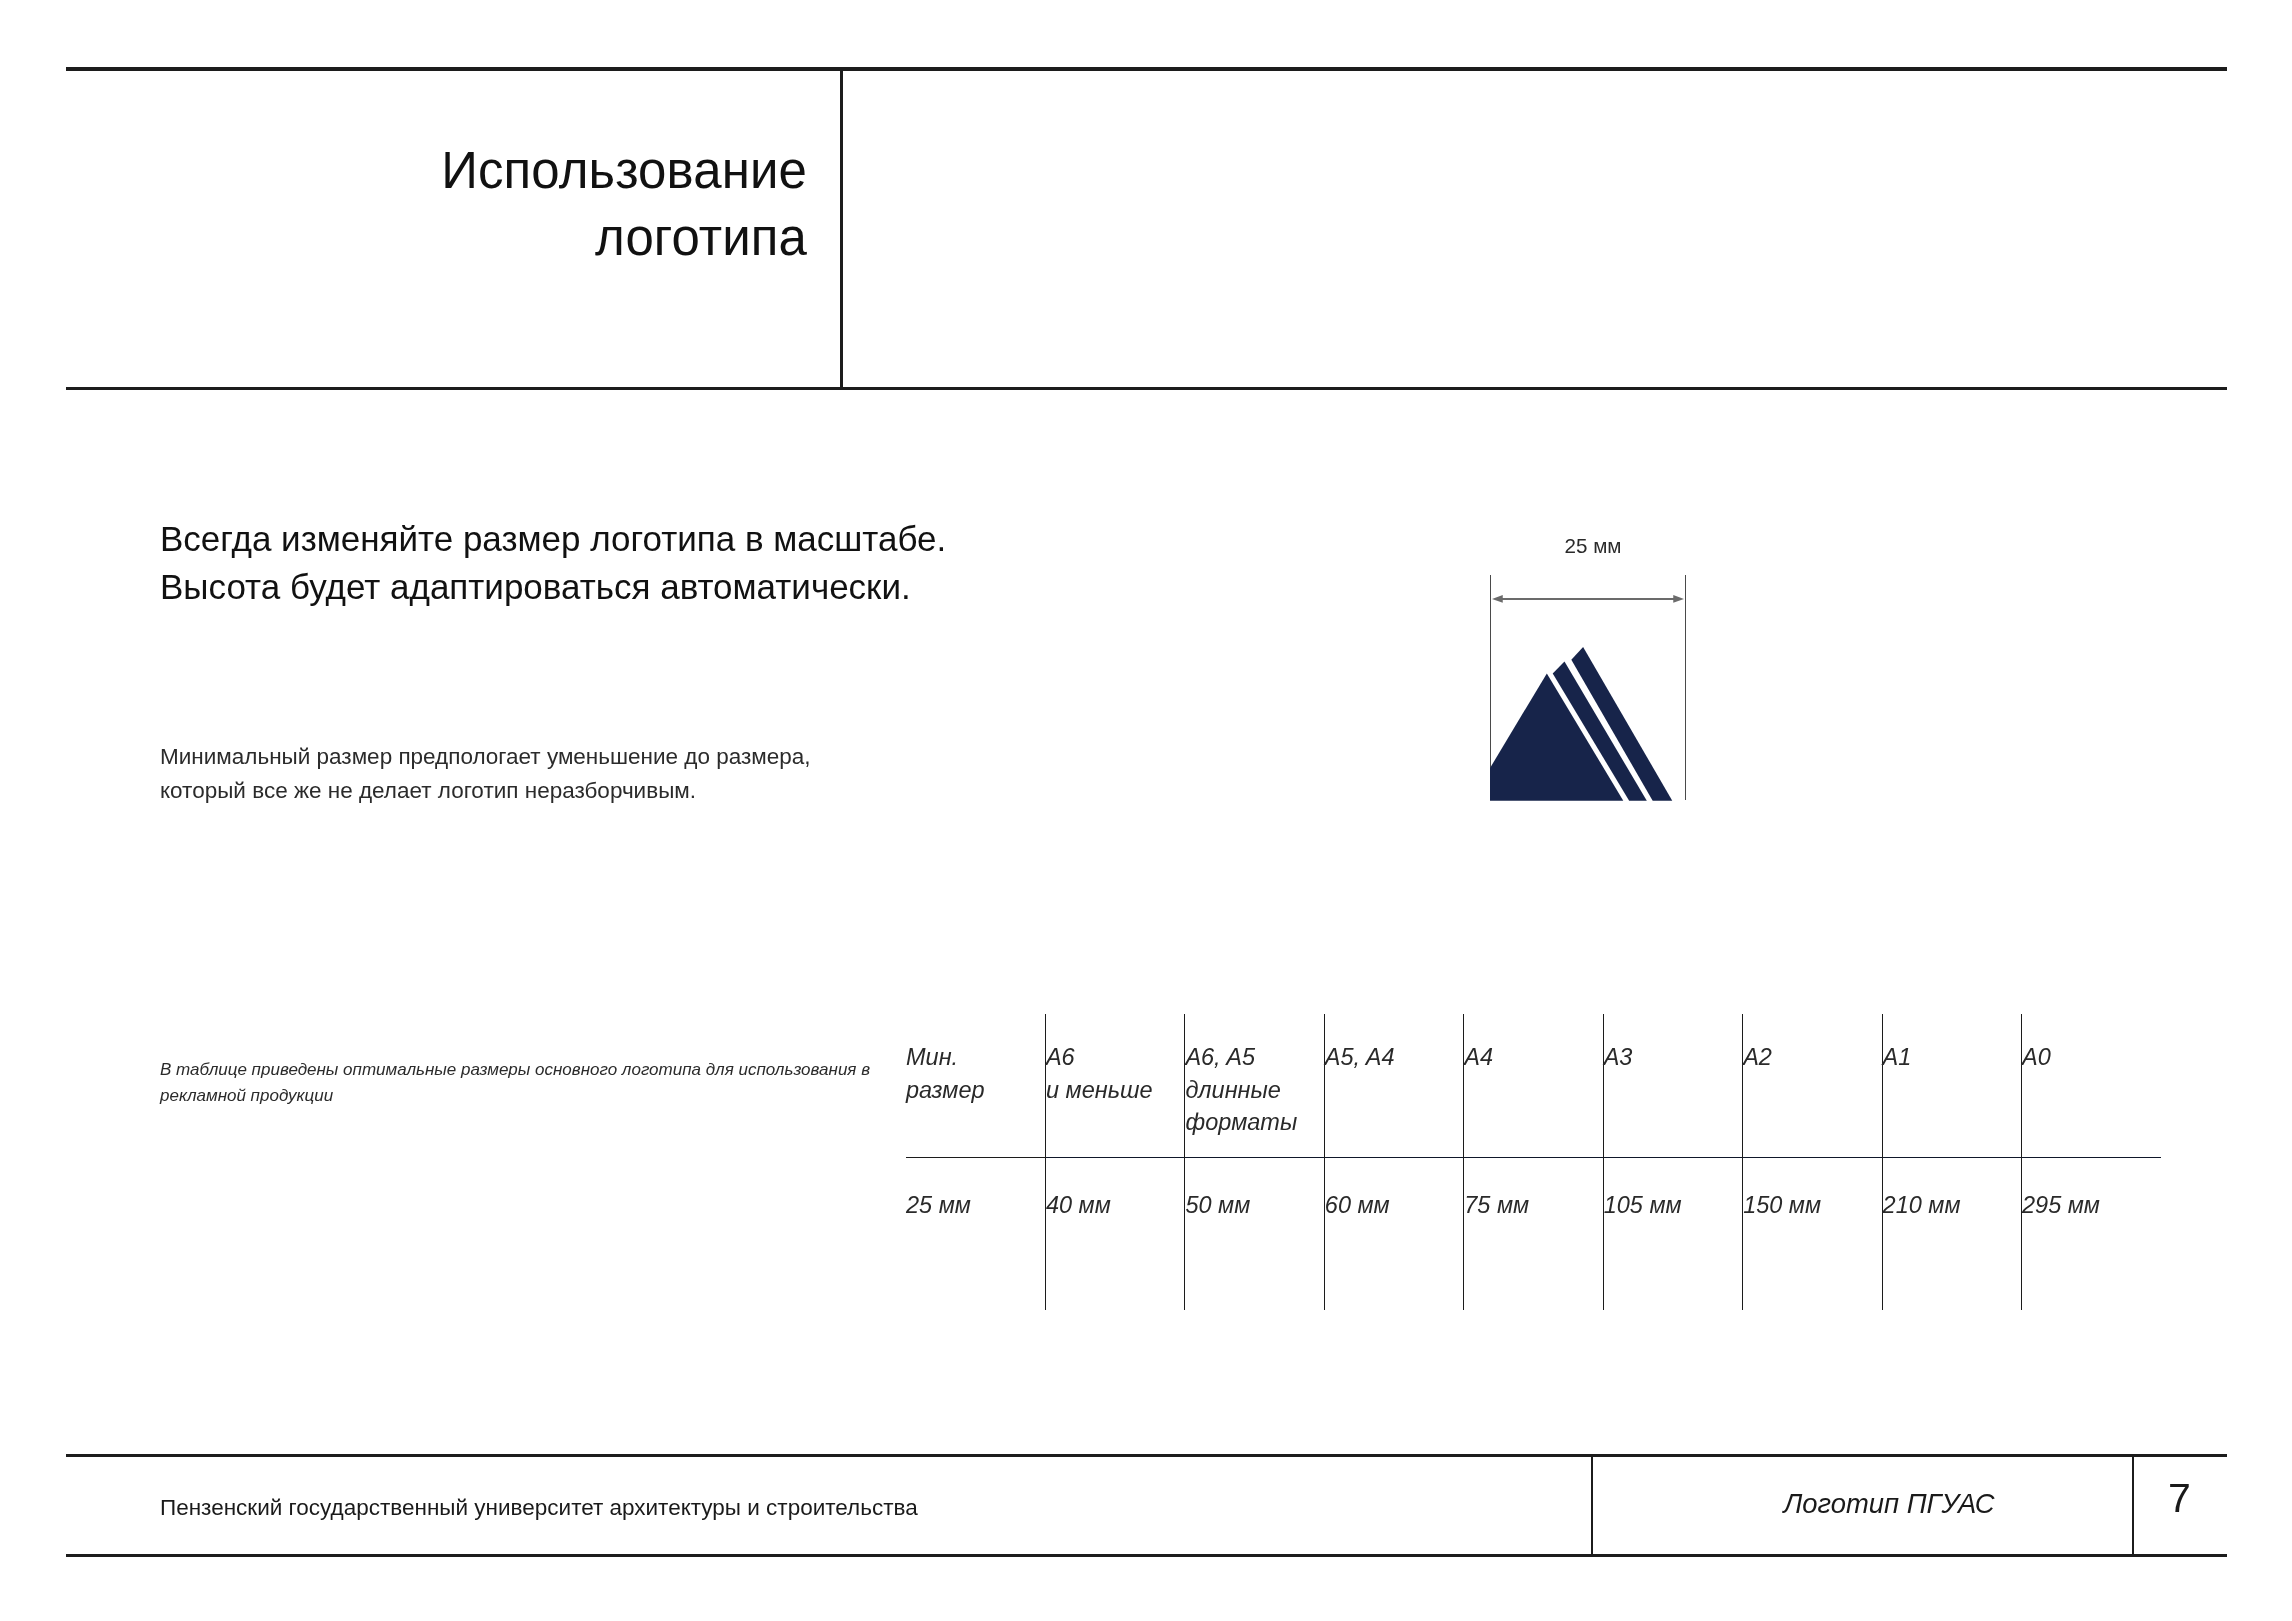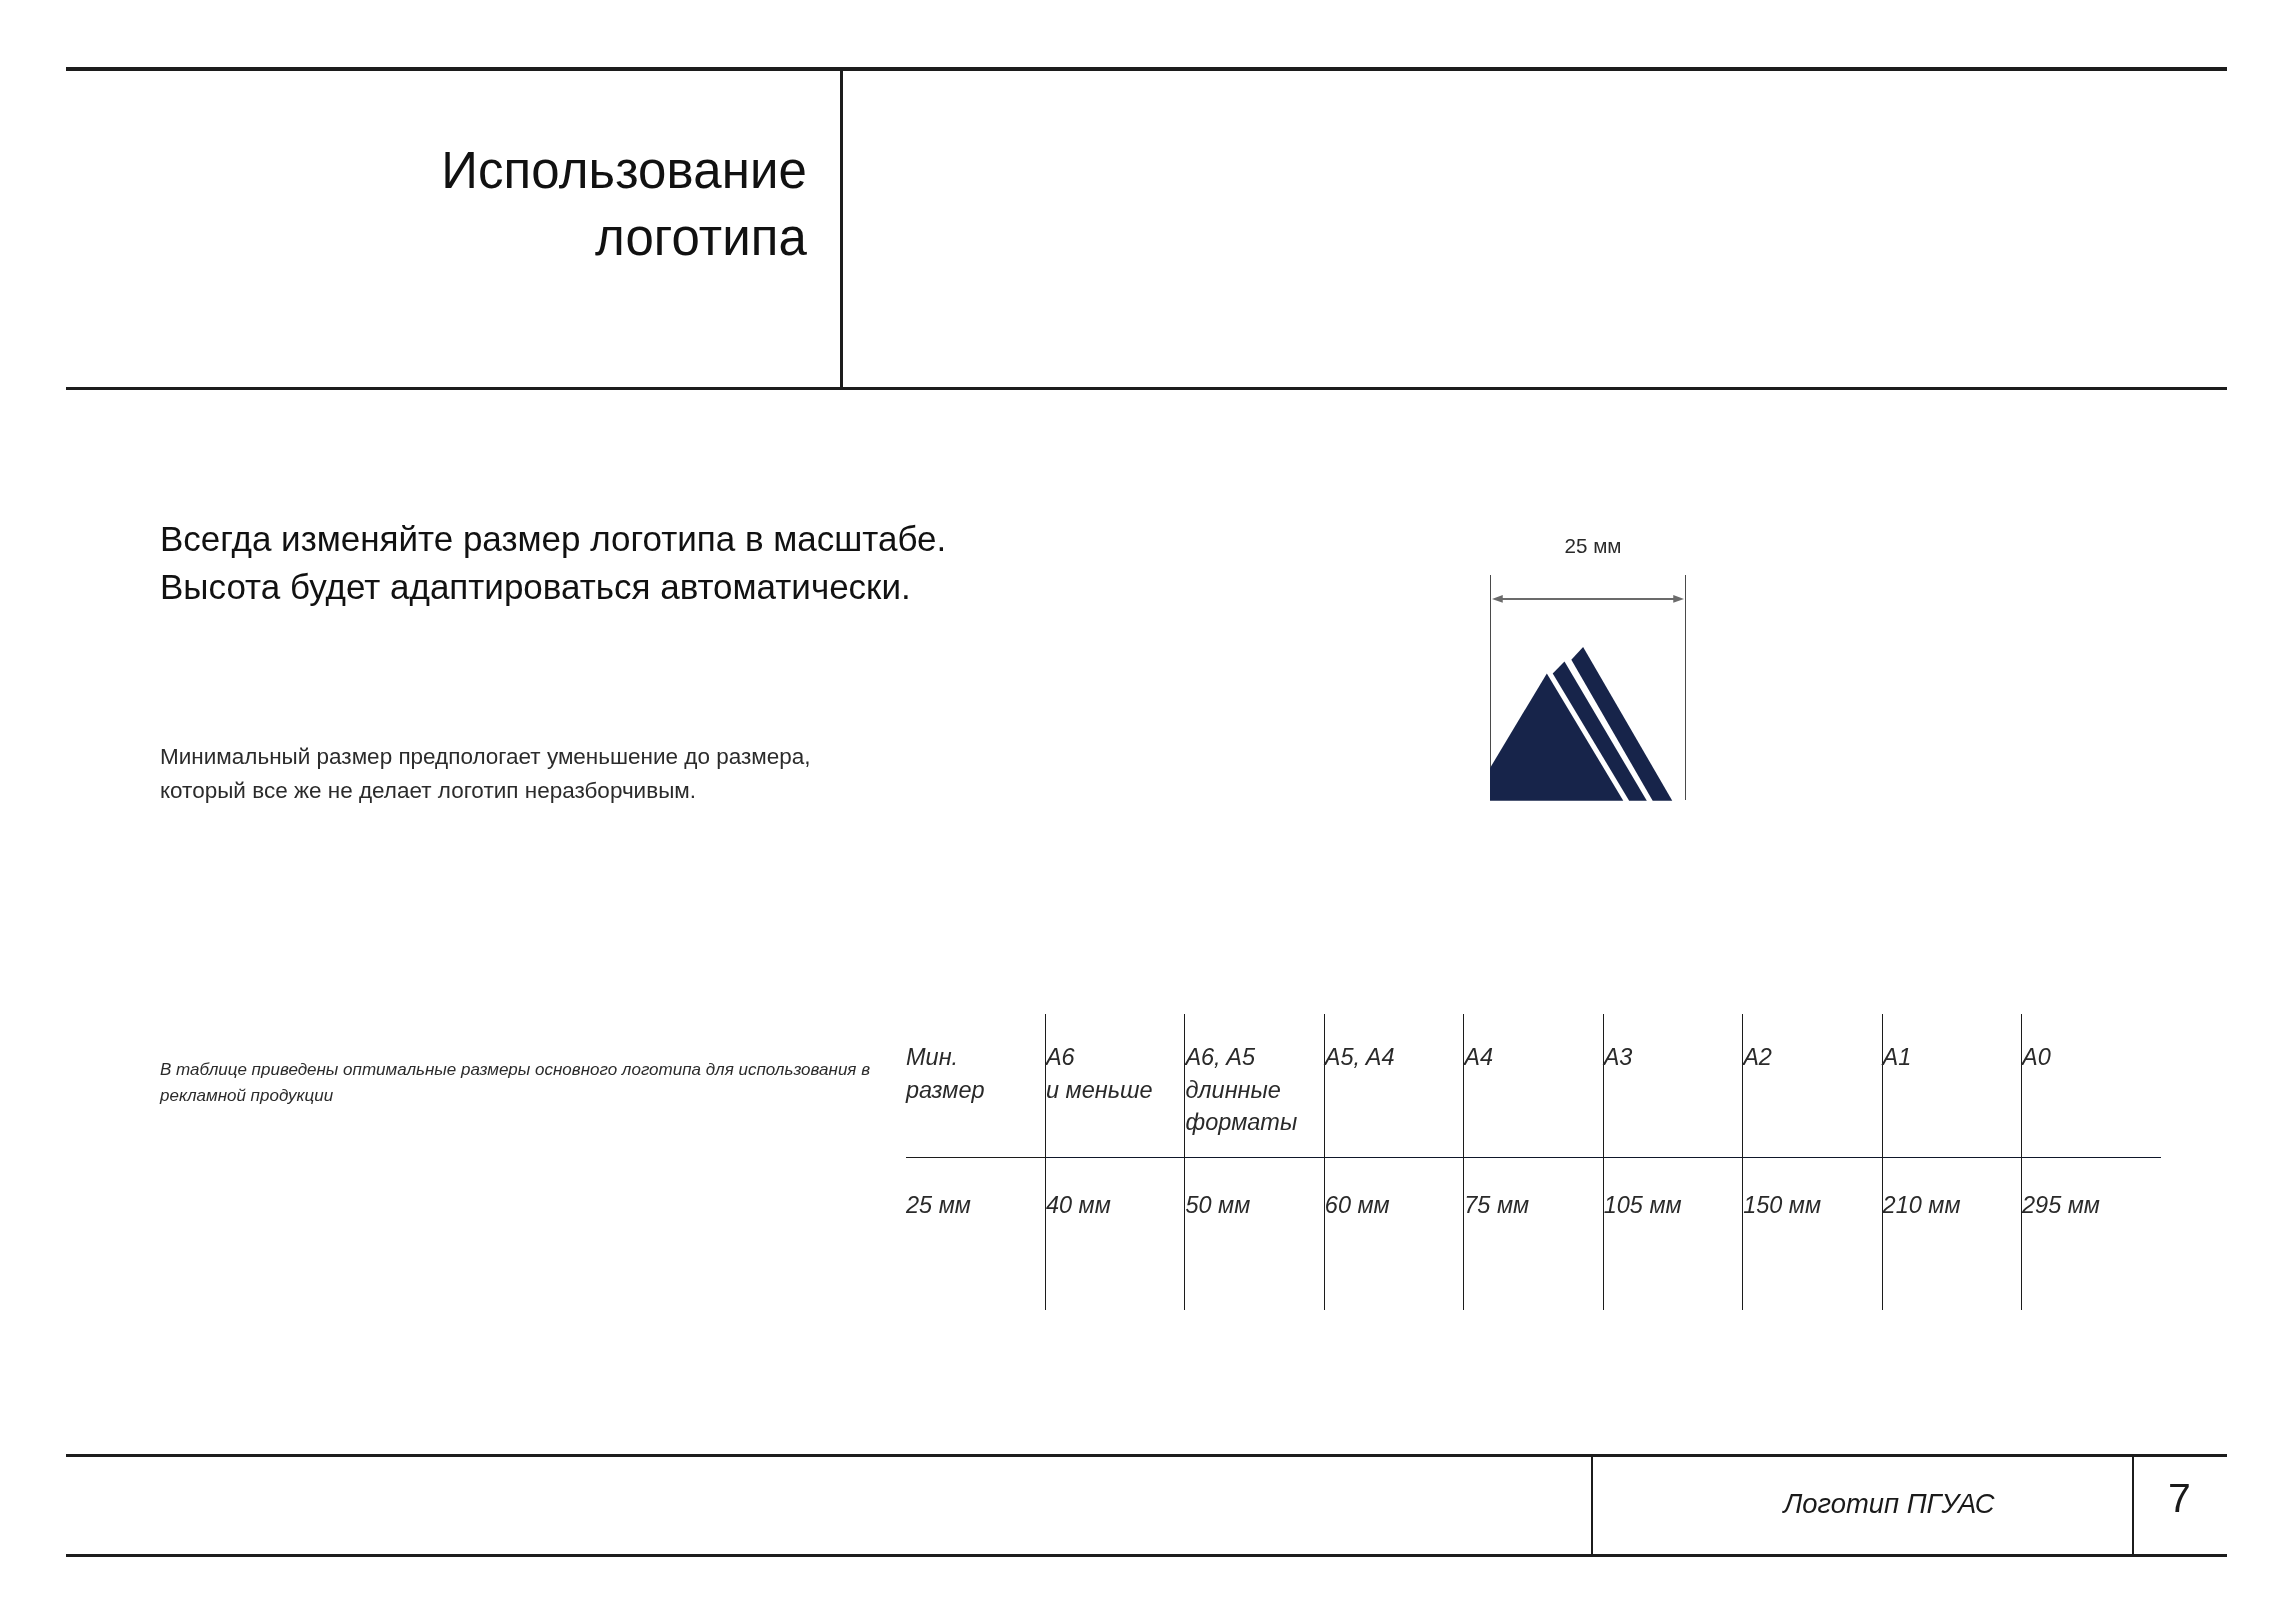--- a/index.html
+++ b/index.html
@@ -274,17 +274,18 @@
         </tr>
       </tbody>
     </table>
   </div>
 
   <div class="rule-h" style="left:66px; top:1454px; width:2161px; height:2.9px;"></div>
   <div class="rule-v" style="left:1591px; top:1457px; width:2px; height:97px;"></div>
   <div class="rule-v" style="left:2132px; top:1457px; width:2px; height:97px;"></div>
   <div class="rule-h" style="left:66px; top:1554px; width:2161px; height:2.9px;"></div>
 
+  <div id="footer-org">Пензенский государственный университет архитектуры и строительства</div>
   <div id="footer-section">Логотип ПГУАС</div>
   <div id="footer-page">7</div>
 
 </div>
 
 
 </body></html>

